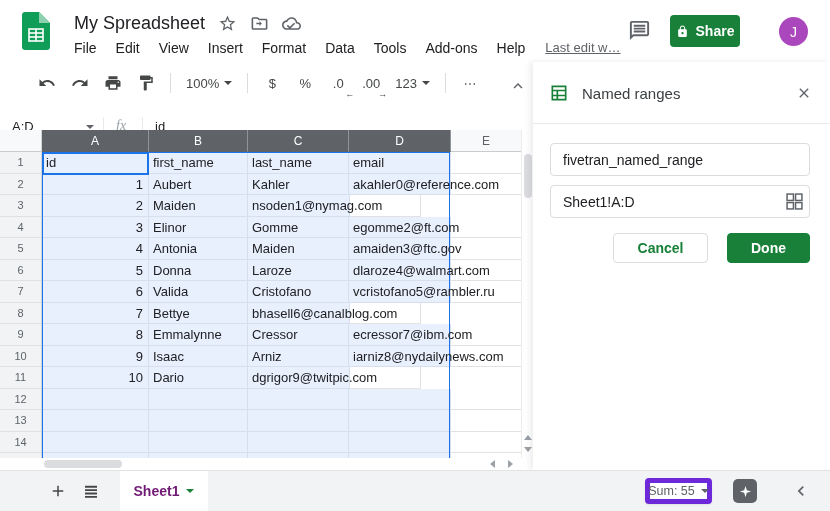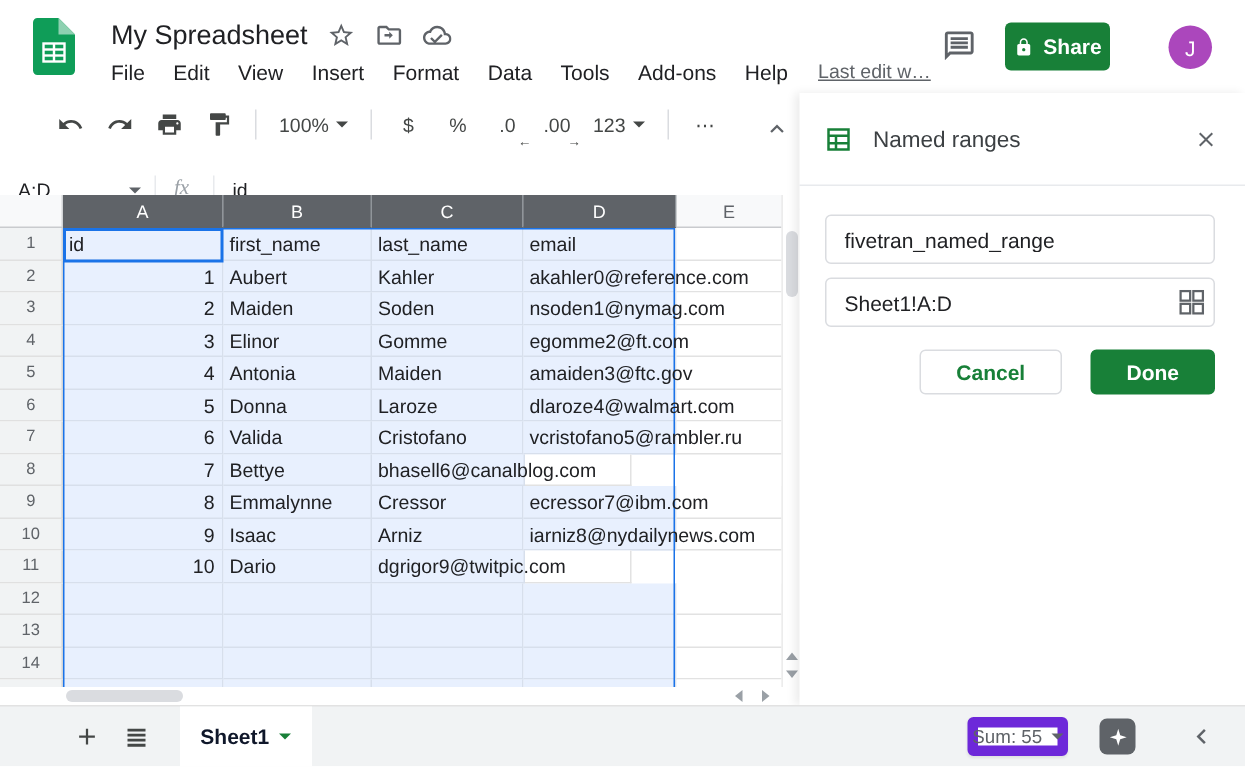--- a/index.html
+++ b/index.html
@@ -104,24 +104,24 @@
   .btn-done { left:194px; width:83px; background:#188038; border:1px solid #188038; color:#fff; }
   
   .bottombar { position:absolute; left:0; top:470px; width:830px; height:41px; background:#f1f3f4;
     border-top:1px solid #e2e2e2; z-index:6; }
   .bb-ic { position:absolute; top:10px; width:20px; height:20px; display:flex; align-items:center; justify-content:center; cursor:pointer; }
   .bb-ic svg { width:18px; height:18px; fill:#444746; }
   .add-sheet { left:48px; }
   .all-sheets { left:81px; }
   .sheet-tab { position:absolute; left:120px; top:0; width:88px; height:40px; background:#fff; display:flex;
     align-items:center; justify-content:center; gap:7px; cursor:pointer; }
-  .sheet-tab-label { font-size:14px; font-weight:700; color:#0f172a; }
+  .sheet-tab-label { font-size:14px; font-weight:700; color:#701a75; }
   .tab-caret { width:0; height:0; border-left:4px solid transparent; border-right:4px solid transparent;
     border-top:4px solid #188038; }
-  .sum-pill { position:absolute; left:645px; top:7px; width:67px; height:26px; background:#fff; border:7px solid #6d28d9;
+  .sum-pill { position:absolute; left:645px; top:7px; width:67px; height:26px; background:#fff; border:5px solid #6d28d9;
     border-radius:4px; display:flex; align-items:center; justify-content:center; gap:6px; cursor:pointer;
     box-shadow:0 1px 2px rgba(0,0,0,0.08); }
   .sum-label { font-size:12.5px; color:#5f6368; white-space:nowrap; }
   .sum-caret { width:0; height:0; border-left:4px solid transparent; border-right:4px solid transparent; border-top:4px solid #5f6368; }
   .explore-btn { position:absolute; left:733px; top:8px; width:24px; height:24px; background:#5f6368; border-radius:5px;
     display:flex; align-items:center; justify-content:center; cursor:pointer; }
   .explore-btn svg { width:15px; height:15px; fill:#fff; }
   .bb-chevron { position:absolute; left:791px; top:10px; width:20px; height:20px; cursor:pointer; }
   .bb-chevron svg { width:20px; height:20px; fill:#5f6368; }
 </style>
@@ -297,23 +297,20 @@
           <div class="cell" style="width: 71px;"></div>
         </div>
         <div class="grid-row">
           <div class="row-h">3</div>
           <div class="cell in-sel" style="width: 107px;">
             <span class="cell-text num">2</span>
           </div>
           <div class="cell in-sel" style="width: 99px;">
             <span class="cell-text">Maiden</span>
           </div>
-          <div class="cell in-sel" style="width: 101px;">
-            <span class="cell-text">Soden</span>
-          </div>
           <div class="cell in-sel" style="width: 102px;">
             <span class="cell-text">nsoden1@nymag.com</span>
           </div>
           <div class="cell" style="width: 71px;"></div>
         </div>
         <div class="grid-row">
           <div class="row-h">4</div>
           <div class="cell in-sel" style="width: 107px;">
             <span class="cell-text num">3</span>
           </div>

